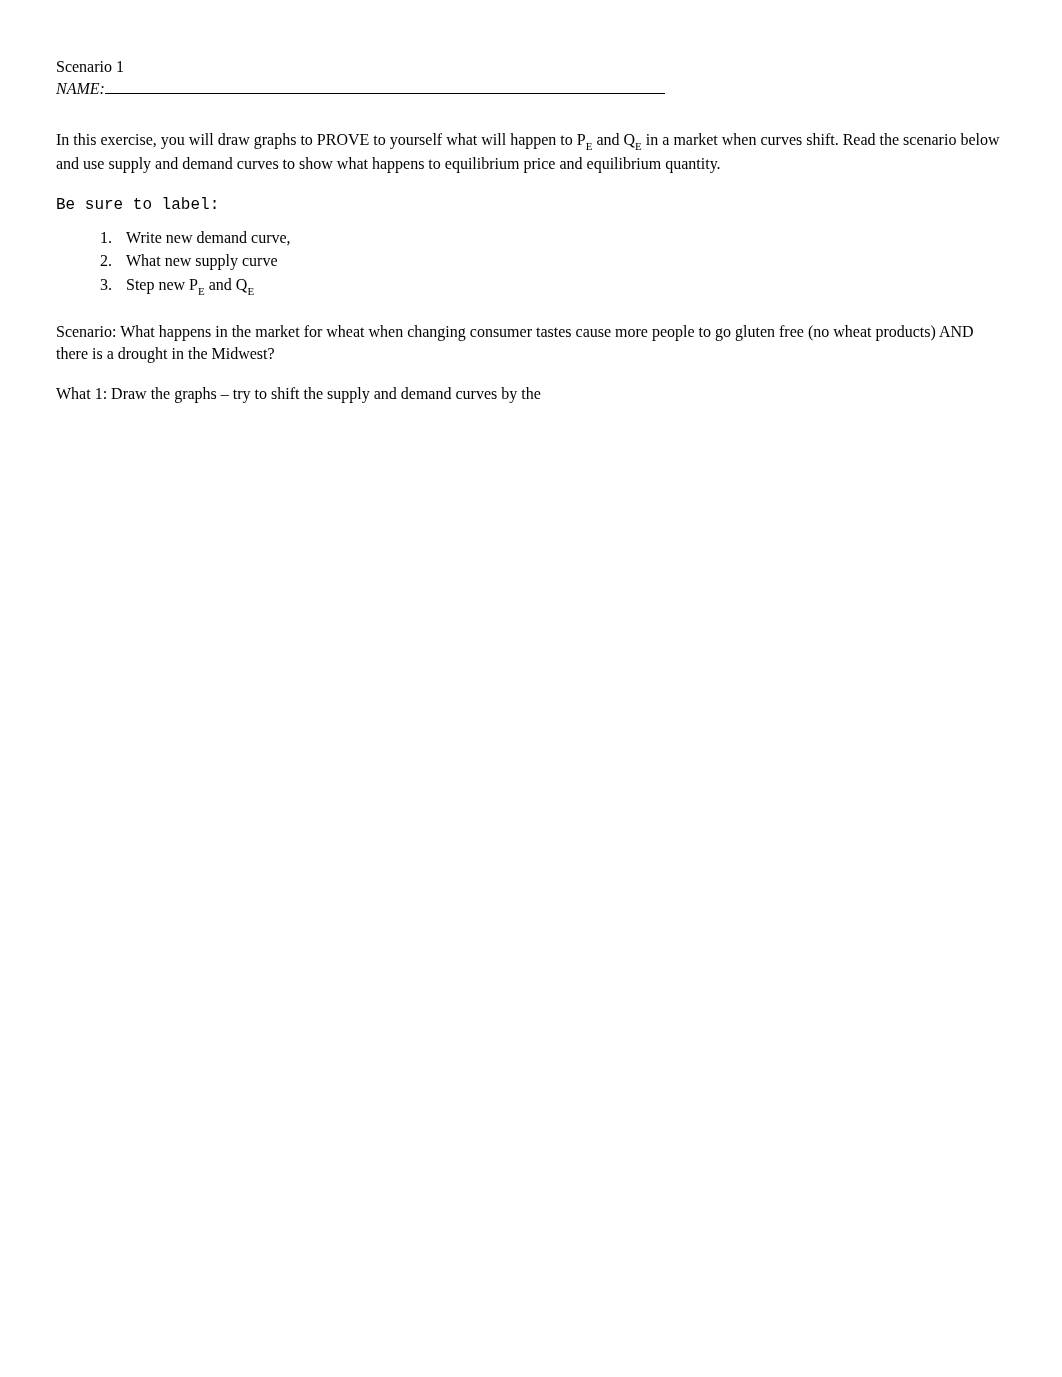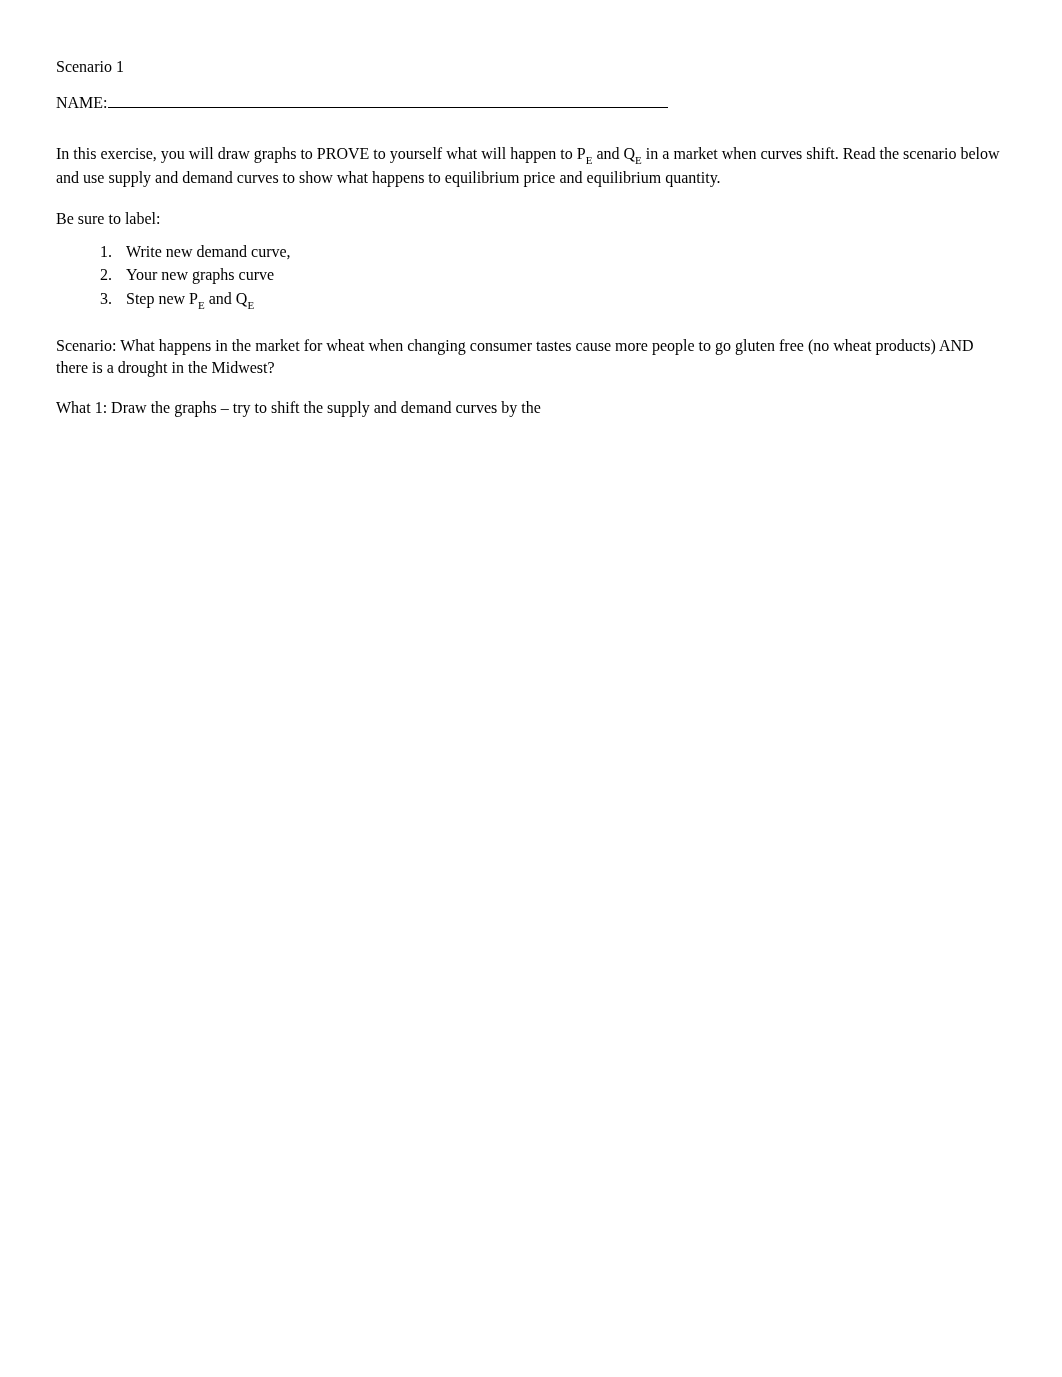--- a/index.html
+++ b/index.html
@@ -11,42 +11,43 @@
       background: #ffffff;
       font-family: "Times New Roman", Times, serif;
       font-size: 16px;
       color: #000000;
       width: 1062px;
       padding: 56px 56px 40px 56px;
       line-height: 1.4;
     }
     .scenario-title {
       font-size: 16px;
-      margin-bottom: 14px;
     }
     .name-row {
       margin-bottom: 28px;
       display: flex;
       align-items: baseline;
     }
     .name-label {
       margin-right: 0;
+      font-style: italic;
     }
     .name-line {
       border-bottom: 1px solid #000;
       display: inline-block;
       width: 560px;
       height: 1em;
     }
     .para {
       margin-bottom: 18px;
       max-width: 950px;
     }
     .label-instruction {
       margin-bottom: 10px;
+      font-family: Liberation Mono, monospace;
     }
     ol.label-list {
       margin-left: 60px;
       margin-bottom: 22px;
       list-style: decimal;
     }
     ol.label-list li {
       padding-left: 10px;
       line-height: 1.45;
     }
@@ -134,21 +135,21 @@
   <span class="name-line"></span>
 </div>
 
 <div class="para">
   <span>In this exercise, you will draw graphs to PROVE to yourself what will happen to P<span class="sub">E</span> and Q<span class="sub">E</span> in a market when curves shift. Read the scenario below and use supply and demand curves to show what happens to equilibrium price and equilibrium quantity.</span>
 </div>
 
 <div class="para label-instruction">Be sure to label:</div>
 <ol class="label-list">
   <li>Write new demand curve,</li>
-  <li>Your new graphs curve</li>
+  <li>What new supply curve</li>
   <li>
     <span>Step new </span><span>P</span><span class="sub">E</span><span>  and  </span><span>Q</span><span class="sub">E</span>
   </li>
 </ol>
 
 <div class="para">Scenario:  What happens in the market for wheat when changing consumer tastes cause more people to go gluten free (no wheat products) AND there is a drought in the Midwest?</div>
 
 <div class="step-row">
   <span>What 1: Draw the graphs – try to shift the supply and demand curves by the </span><span class="highlight-invisible">SAME amount</span>
 </div>

